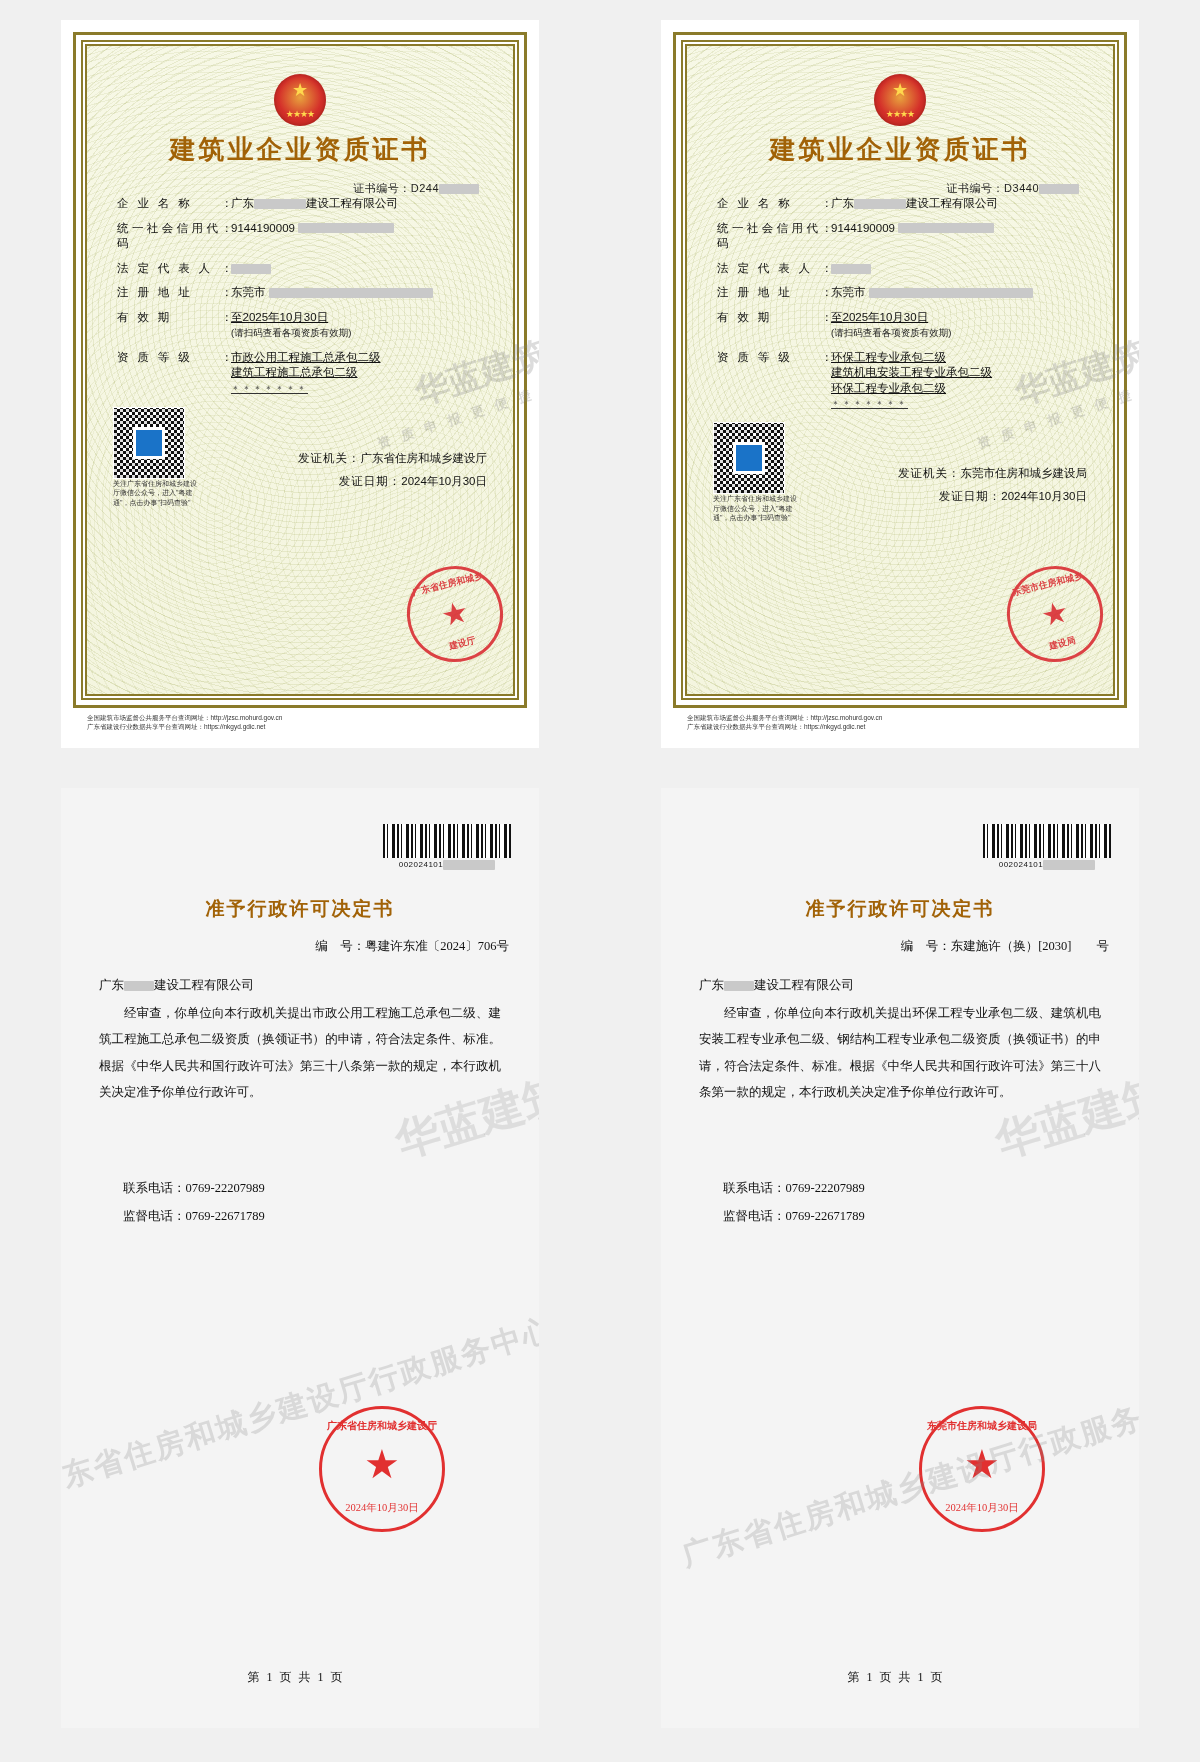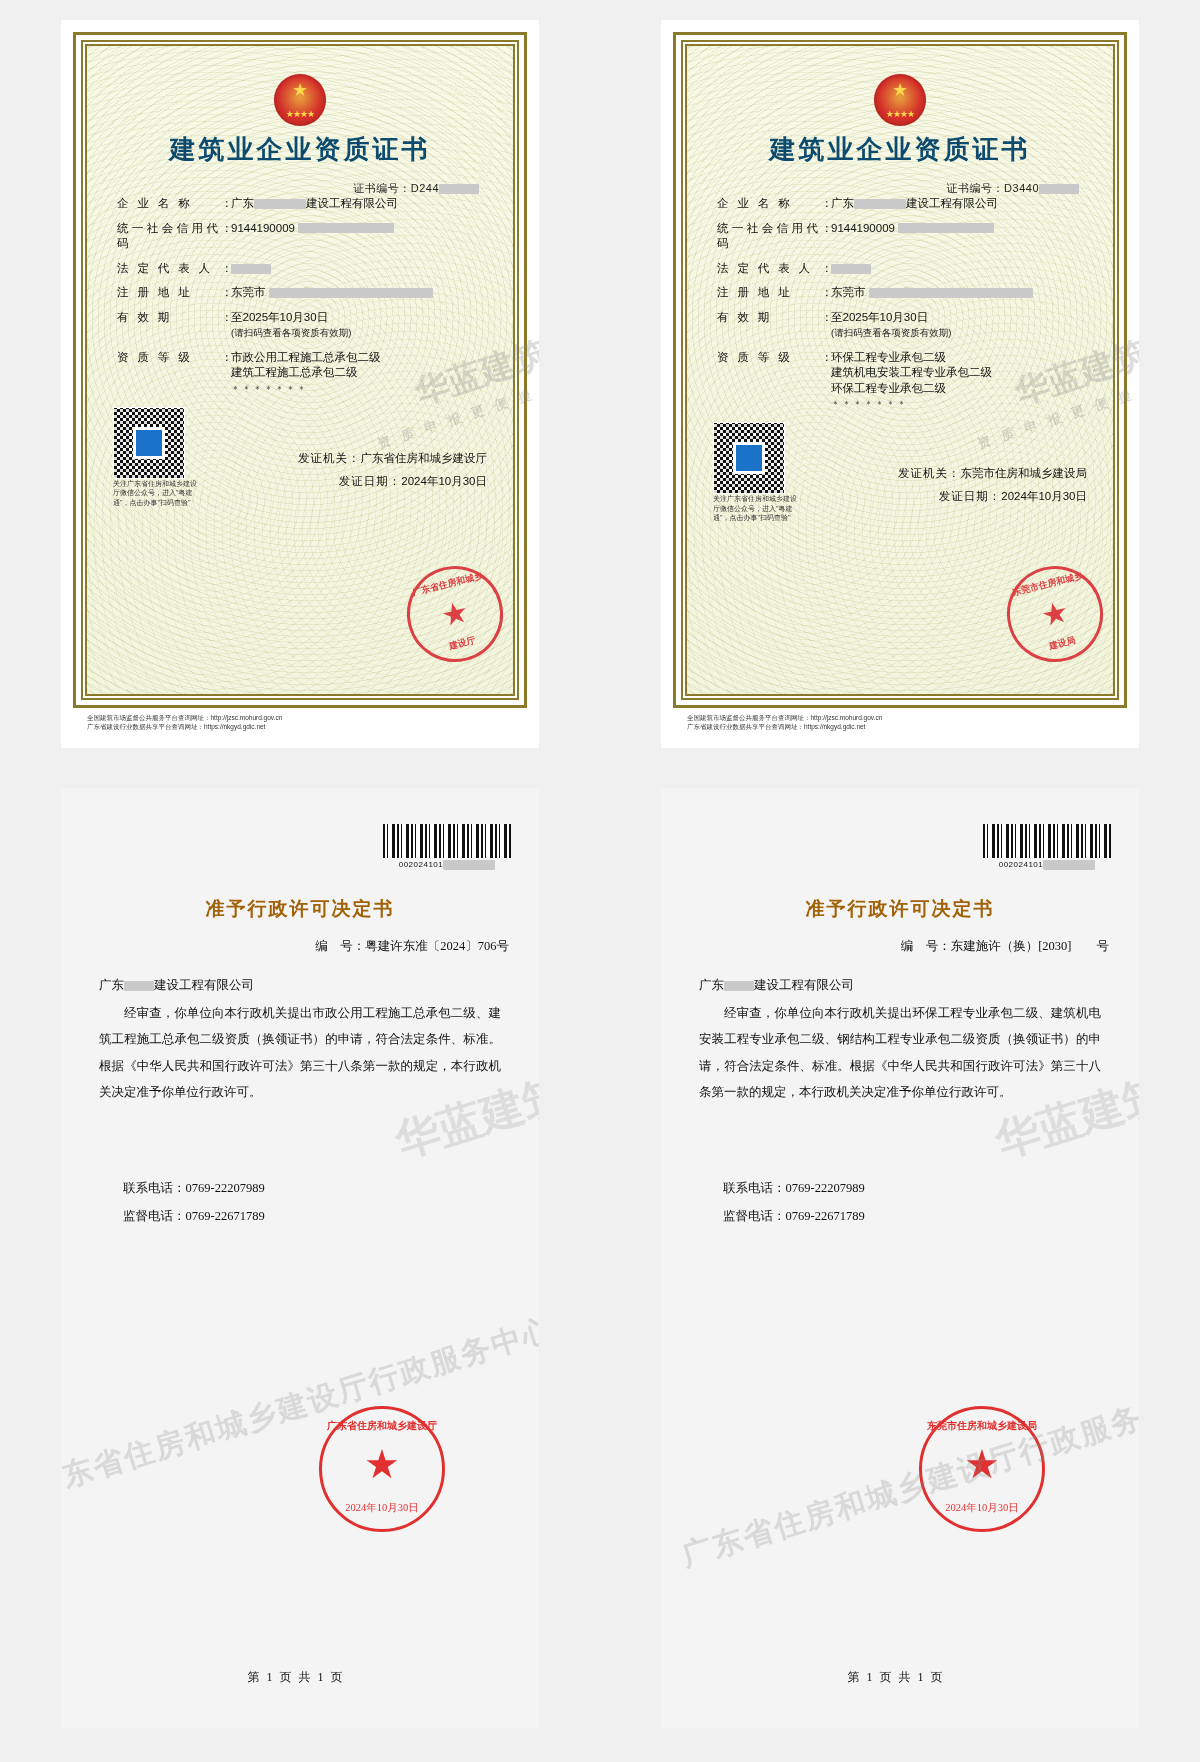--- a/index.html
+++ b/index.html
@@ -58,40 +58,40 @@
   .emblem::after {
     content:"★"; position:absolute; left:0; right:0; top:7px;
     text-align:center; font-size:18px; color:#ffd84d; line-height:1;
   }
   .emblem .sub {
     position:absolute; left:0; right:0; bottom:7px; text-align:center;
     font-size:9px; color:#ffd84d; letter-spacing:-1px;
   }
   .cert-title {
     text-align:center; font-size:26px; font-weight:bold; letter-spacing:3px;
-    color:#0c4a6e; margin:6px 0 0 0;
+    color:#a16207; margin:6px 0 0 0;
   }
   .cert-no {
     text-align:right; font-size:11px; color:#222; margin:14px 8px 0 0;
     letter-spacing:.5px;
   }
   .redact {
     display:inline-block; background:#c9c9c9; border-radius:1px;
     height:10px; vertical-align:middle;
   }
   .r30{width:30px;} .r40{width:40px;} .r50{width:52px;}
   .r90{width:96px;} .r150{width:164px;}
 
   .fields { margin:0 4px; }
   .frow { display:flex; align-items:flex-start; font-size:11.5px; color:#111; margin-bottom:9px; line-height:1.35; }
   .flabel { width:104px; flex:none; letter-spacing:3px; text-align:justify;font-family:Liberation Serif, serif; }
   .fcolon { width:10px; flex:none; text-align:center; }
   .fvalue { flex:1; }
   .fsub { font-size:9.5px; color:#222; margin-top:1px; }
-  .fvalue .line { display:block; }
+  .fvalue .line { display:block;text-decoration:underline; }
   .stars { letter-spacing:2px; font-size:9px; color:#333; margin-top:2px; }
 
   .qr-block { margin-top:12px; display:flex; align-items:flex-start; }
   .qr {
     width:72px; height:72px; flex:none; padding:3px; background:#fff;
     background-image:
       repeating-linear-gradient(90deg,#111 0 3px, #fff 3px 6px),
       repeating-linear-gradient(0deg,#111 0 3px, #fff 3px 6px);
     background-blend-mode:difference;
     position:relative; border:1px solid #fff;

